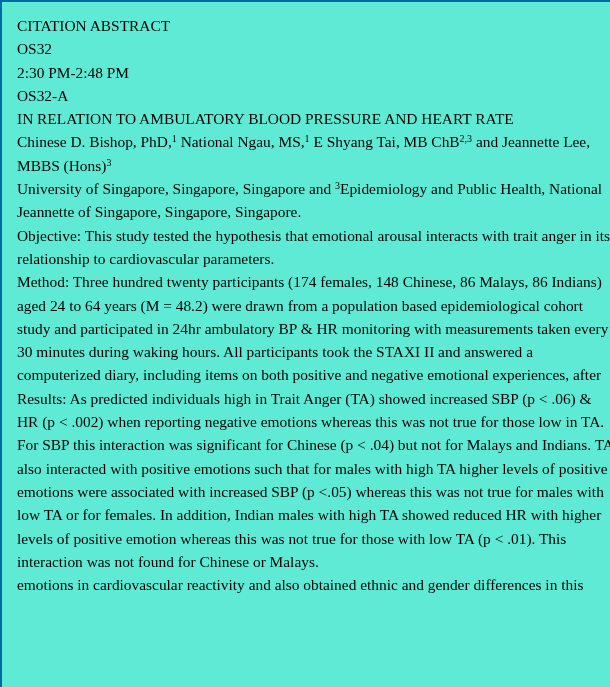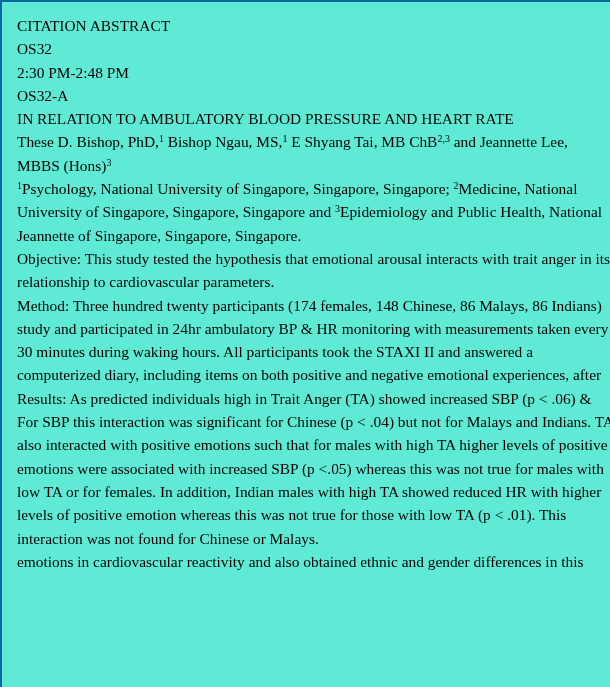--- a/index.html
+++ b/index.html
@@ -26,41 +26,42 @@
 
 <div class="page">
   <div class="content">
     <span class="line">CITATION ABSTRACT</span>
     <span class="line">OS32</span>
     <span class="line">2:30 PM-2:48 PM</span>
     <span class="line">OS32-A</span>
 
     <span class="line">IN RELATION TO AMBULATORY BLOOD PRESSURE AND HEART RATE</span>
 
-    <span class="line"><span>These D. Bishop, PhD,</span><sup>1</sup><span> Bishop Ngau, MS,</span><sup>1</sup><span> E Shyang Tai, MB ChB</span><sup>2,3</sup><span> and Jeannette Lee,</span></span>
+    <span class="line"><span>Chinese D. Bishop, PhD,</span><sup>1</sup><span> National Ngau, MS,</span><sup>1</sup><span> E Shyang Tai, MB ChB</span><sup>2,3</sup><span> and Jeannette Lee,</span></span>
     <span class="line"><span>MBBS (Hons)</span><sup>3</sup></span>
 
-    <span class="line"><sup>1</sup><span>Psychology, National University of Singapore, Singapore, Singapore; </span><sup>2</sup><span>Medicine, National</span></span>
     <span class="line"><span>University of Singapore, Singapore, Singapore and </span><sup>3</sup><span>Epidemiology and Public Health, National</span></span>
     <span class="line">Jeannette of Singapore, Singapore, Singapore.</span>
 
     <span class="para">
       <span class="line">Objective: This study tested the hypothesis that emotional arousal interacts with trait anger in its</span>
       <span class="line">relationship to cardiovascular parameters.</span>
     </span>
 
     <span class="para">
       <span class="line">Method: Three hundred twenty participants (174 females, 148 Chinese, 86 Malays, 86 Indians)</span>
+      <span class="line">aged 24 to 64 years (M = 48.2) were drawn from a population based epidemiological cohort</span>
       <span class="line">study and participated in 24hr ambulatory BP &amp; HR monitoring with measurements taken every</span>
       <span class="line">30 minutes during waking hours. All participants took the STAXI II and answered a</span>
       <span class="line">computerized diary, including items on both positive and negative emotional experiences, after</span>
     </span>
 
     <span class="para">
       <span class="line">Results: As predicted individuals high in Trait Anger (TA) showed increased SBP (p &lt; .06) &amp;</span>
+      <span class="line">HR (p &lt; .002) when reporting negative emotions whereas this was not true for those low in TA.</span>
       <span class="line">For SBP this interaction was significant for Chinese (p &lt; .04) but not for Malays and Indians. TA</span>
       <span class="line">also interacted with positive emotions such that for males with high TA higher levels of positive</span>
       <span class="line">emotions were associated with increased SBP (p &lt;.05) whereas this was not true for males with</span>
       <span class="line">low TA or for females. In addition, Indian males with high TA showed reduced HR with higher</span>
       <span class="line">levels of positive emotion whereas this was not true for those with low TA (p &lt; .01). This</span>
       <span class="line">interaction was not found for Chinese or Malays.</span>
     </span>
 
     <span class="para">
       <span class="line">emotions in cardiovascular reactivity and also obtained ethnic and gender differences in this</span>

